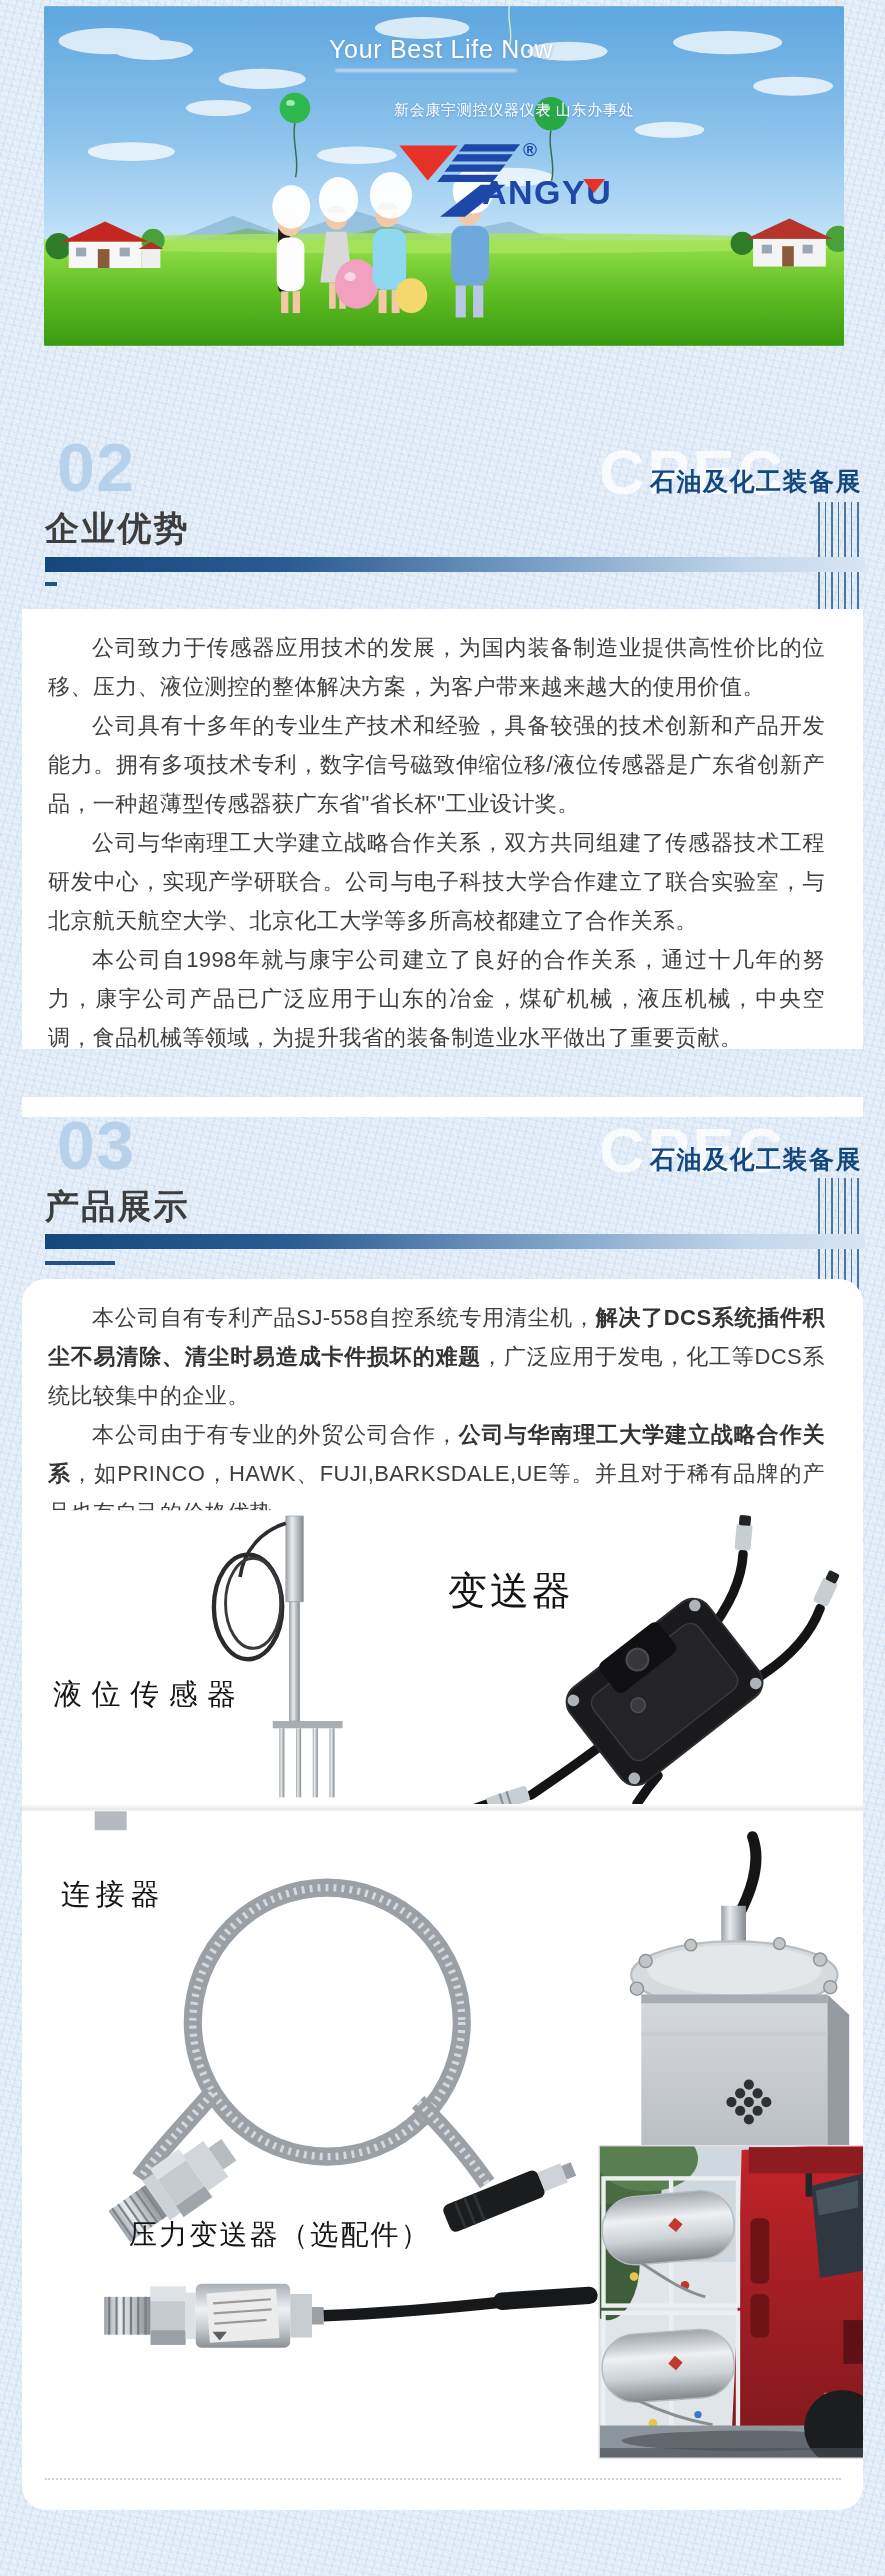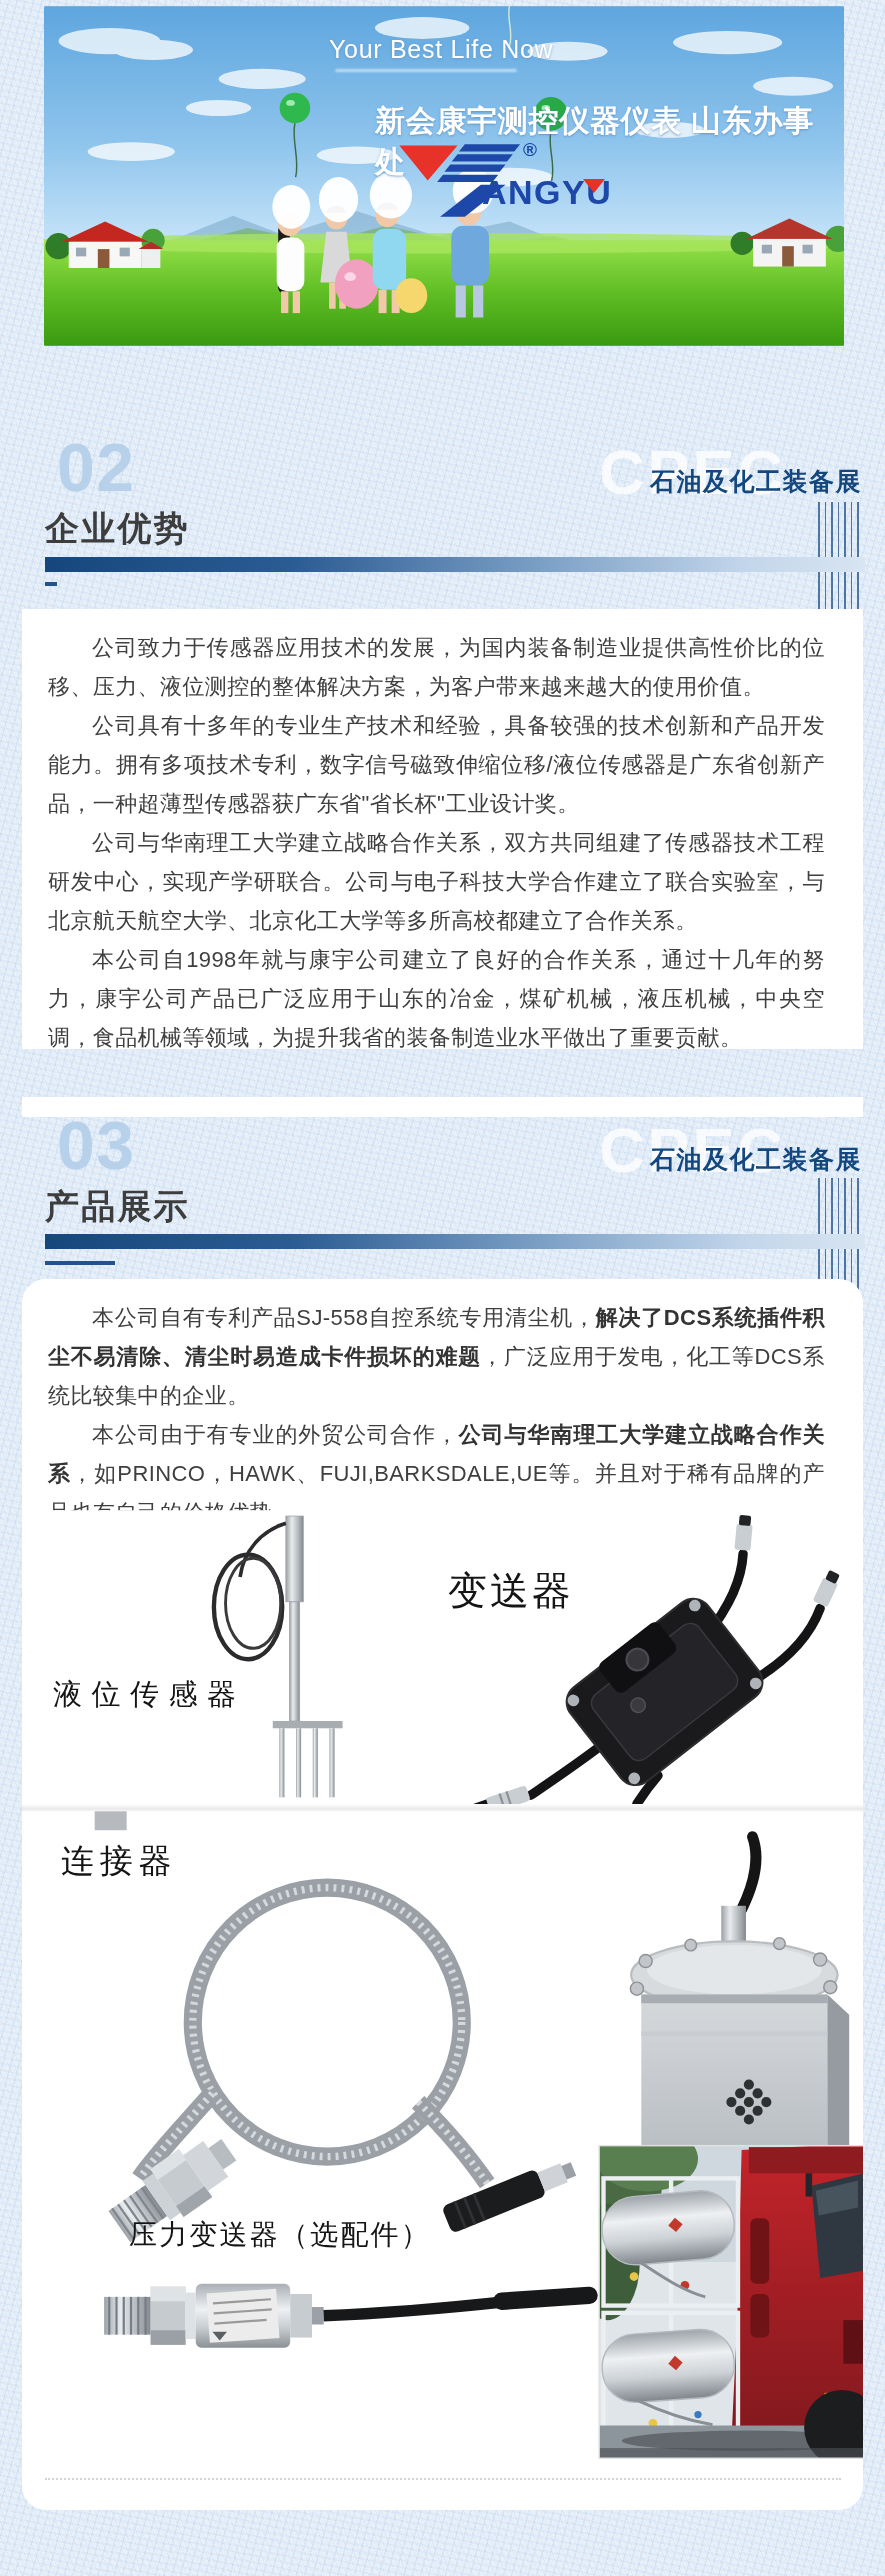--- a/index.html
+++ b/index.html
@@ -11,21 +11,21 @@
       repeating-linear-gradient(105deg, rgba(125,165,215,.12) 0 1.5px, rgba(0,0,0,0) 1.5px 8px),
       repeating-linear-gradient(68deg, rgba(150,185,225,.14) 0 0.7px, rgba(0,0,0,0) 0.7px 5.1px),
       repeating-linear-gradient(12deg, rgba(200,222,244,.30) 0 2.2px, rgba(0,0,0,0) 2.2px 6.5px);
   }
   .abs{position:absolute;}
   
   #banner{left:44px;top:5.8px;width:800px;height:340px;overflow:hidden;border-radius:1.5px;}
   #banner .slogan{left:285px;top:29px;color:#ffffff;font-size:25px;font-weight:500;letter-spacing:0.7px;
     text-shadow:0 0.7px 2.9px rgba(90,140,190,.6);}
   #banner .slogan-underline{left:291px;top:63px;width:182px;height:2.9px;background:rgba(255,255,255,.55);filter:blur(1.1px);border-radius:1.5px;}
-  #banner .orgline{left:331px;top:95px;color:#ffffff;font-size:30px;font-weight:bold;letter-spacing:0.7px;
+  #banner .orgline{left:350px;top:95px;color:#ffffff;font-size:15px;font-weight:normal;letter-spacing:0.7px;
     text-shadow:0 0.7px 2.2px rgba(80,130,185,.7);}
   #logo{left:351px;top:135px;width:240px;height:79px;}
   #logo .word{position:absolute;left:87px;top:32px;font-size:34px;font-weight:800;color:#1d47a8;letter-spacing:1.5px;font-family:"Liberation Sans",sans-serif;}
   #logo .reg{position:absolute;left:128px;top:-1.5px;font-size:19px;font-weight:bold;color:#1d47a8;}
   #logo .y-tri{position:absolute;left:188px;top:38px;width:0;height:0;border-left:11px solid transparent;border-right:11px solid transparent;border-top:14px solid #e63228;}
   
   .sec-number{left:57px;width:218px;font-size:68px;line-height:63px;font-weight:700;color:#b7d1ea;letter-spacing:1.5px;}
   .sec-tag{right:23px;width:436px;text-align:right;font-size:25px;font-weight:bold;color:#14477d;letter-spacing:1.5px;}
   .sec-watermark{right:40px;width:305px;text-align:center;font-size:63px;font-weight:800;color:#ffffff;opacity:.8;letter-spacing:2.9px;}
   .sec-title{left:45px;font-size:34px;font-weight:bold;color:#3d3d3d;letter-spacing:2.2px;}
@@ -36,21 +36,21 @@
   
   .card{left:22px;width:841px;background:#ffffff;box-sizing:border-box;}
   .card-inner{padding:19px 38px 0 26px;}
   .body-p{margin:0;font-size:22px;line-height:39px;color:#3f3f3f;text-align:justify;text-indent:2em;letter-spacing:0.4px;}
   .body-p .b{font-weight:bold;color:#333;}
   .white-strip{left:22px;width:841px;height:20.4px;background:#ffffff;}
   
   .plabel{color:#151515;white-space:nowrap;}
   #label-level{left:31px;top:396px;font-size:29px;letter-spacing:9.5px;}
   #label-trans{left:426px;top:285px;font-size:39px;letter-spacing:2.9px;font-weight:500;}
-  #label-conn{left:39px;top:560px;font-size:33px;letter-spacing:5.8px;}
+  #label-conn{left:39px;top:596px;font-size:29px;letter-spacing:5.8px;}
   #label-press{left:107px;top:937px;font-size:28px;letter-spacing:2.2px;}
   .dotted-div{left:23px;top:1199px;width:796px;border-top:2.2px dotted #d3d3d3;}
   .photo-seam{left:0;top:525px;width:841px;height:8.7px;background:linear-gradient(180deg,#ffffff, #e9e9e9 55%, #ffffff);}
   svg{display:block;}
 </style>
 </head>
 <body>
 
 <div id="page">
 

